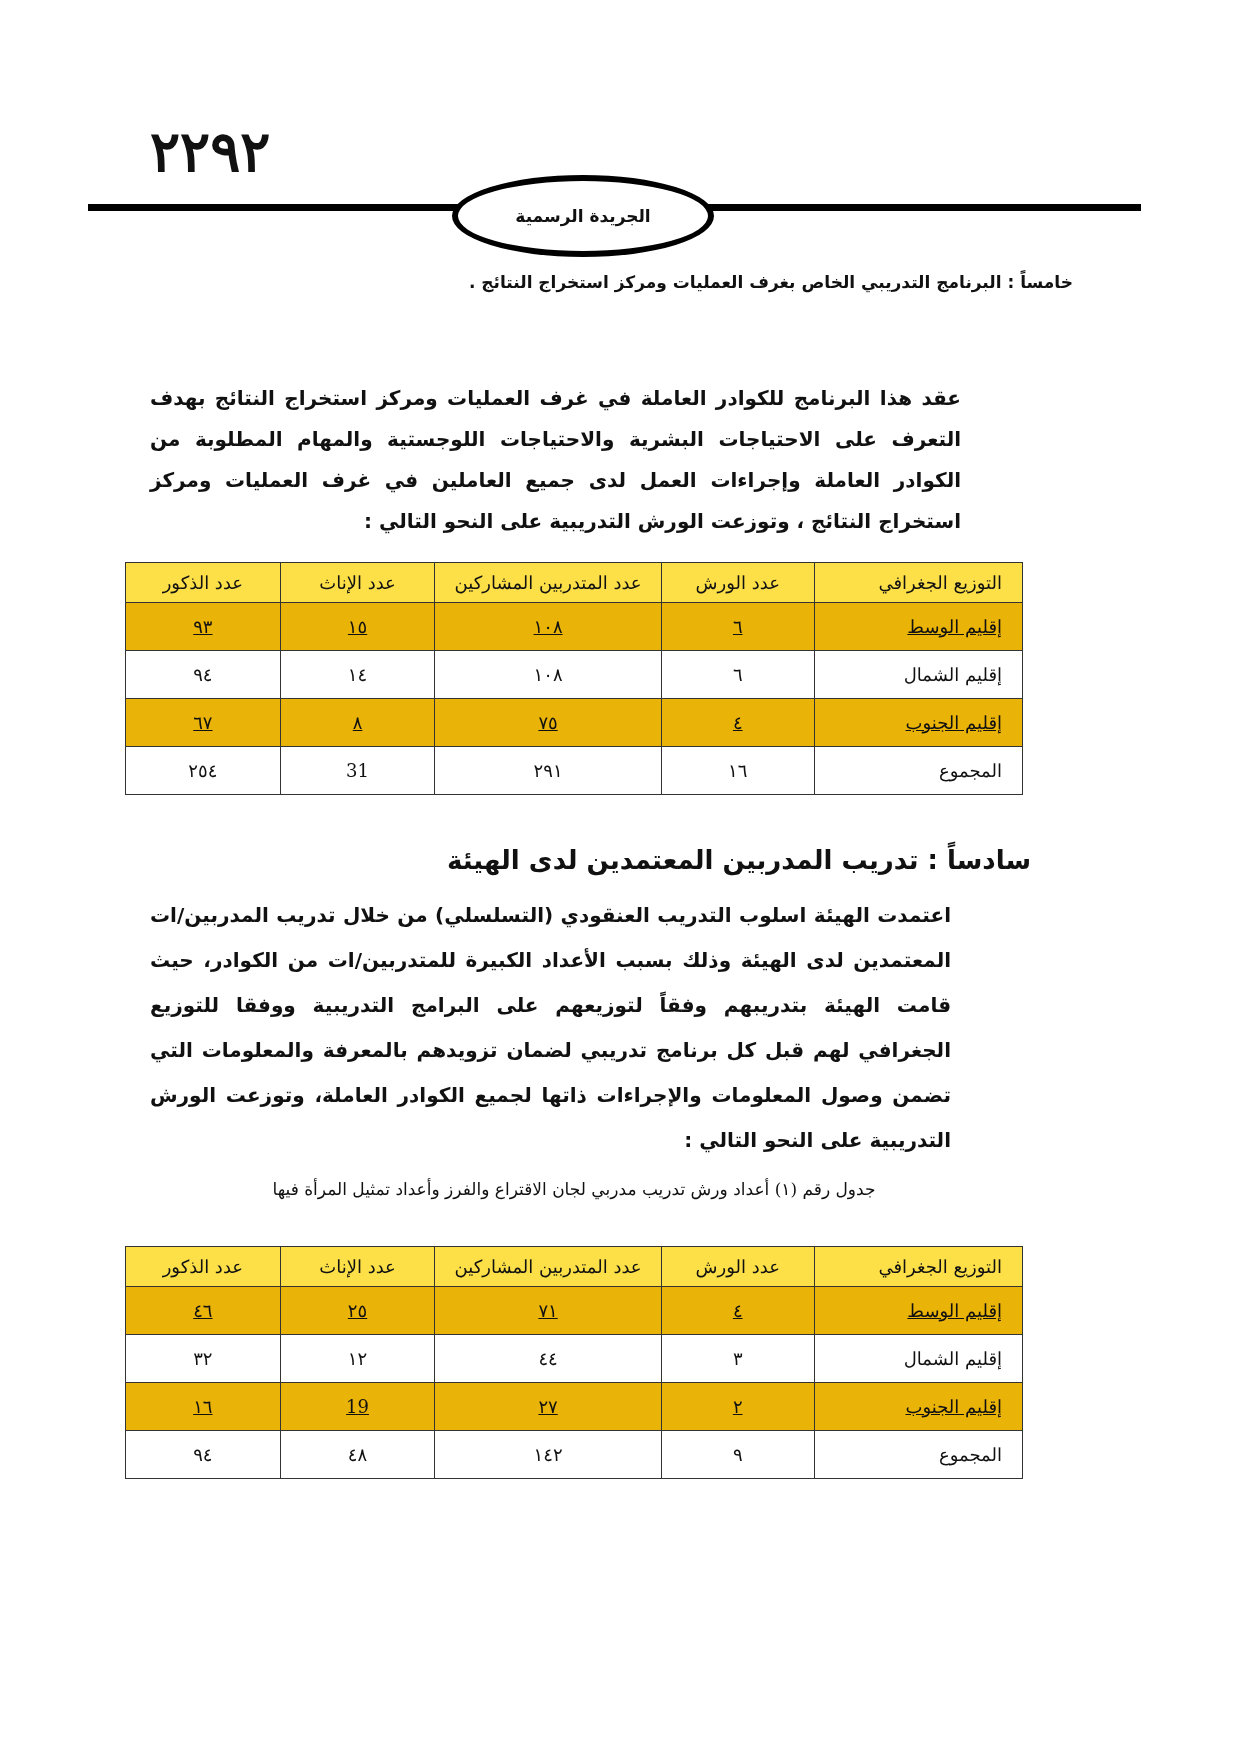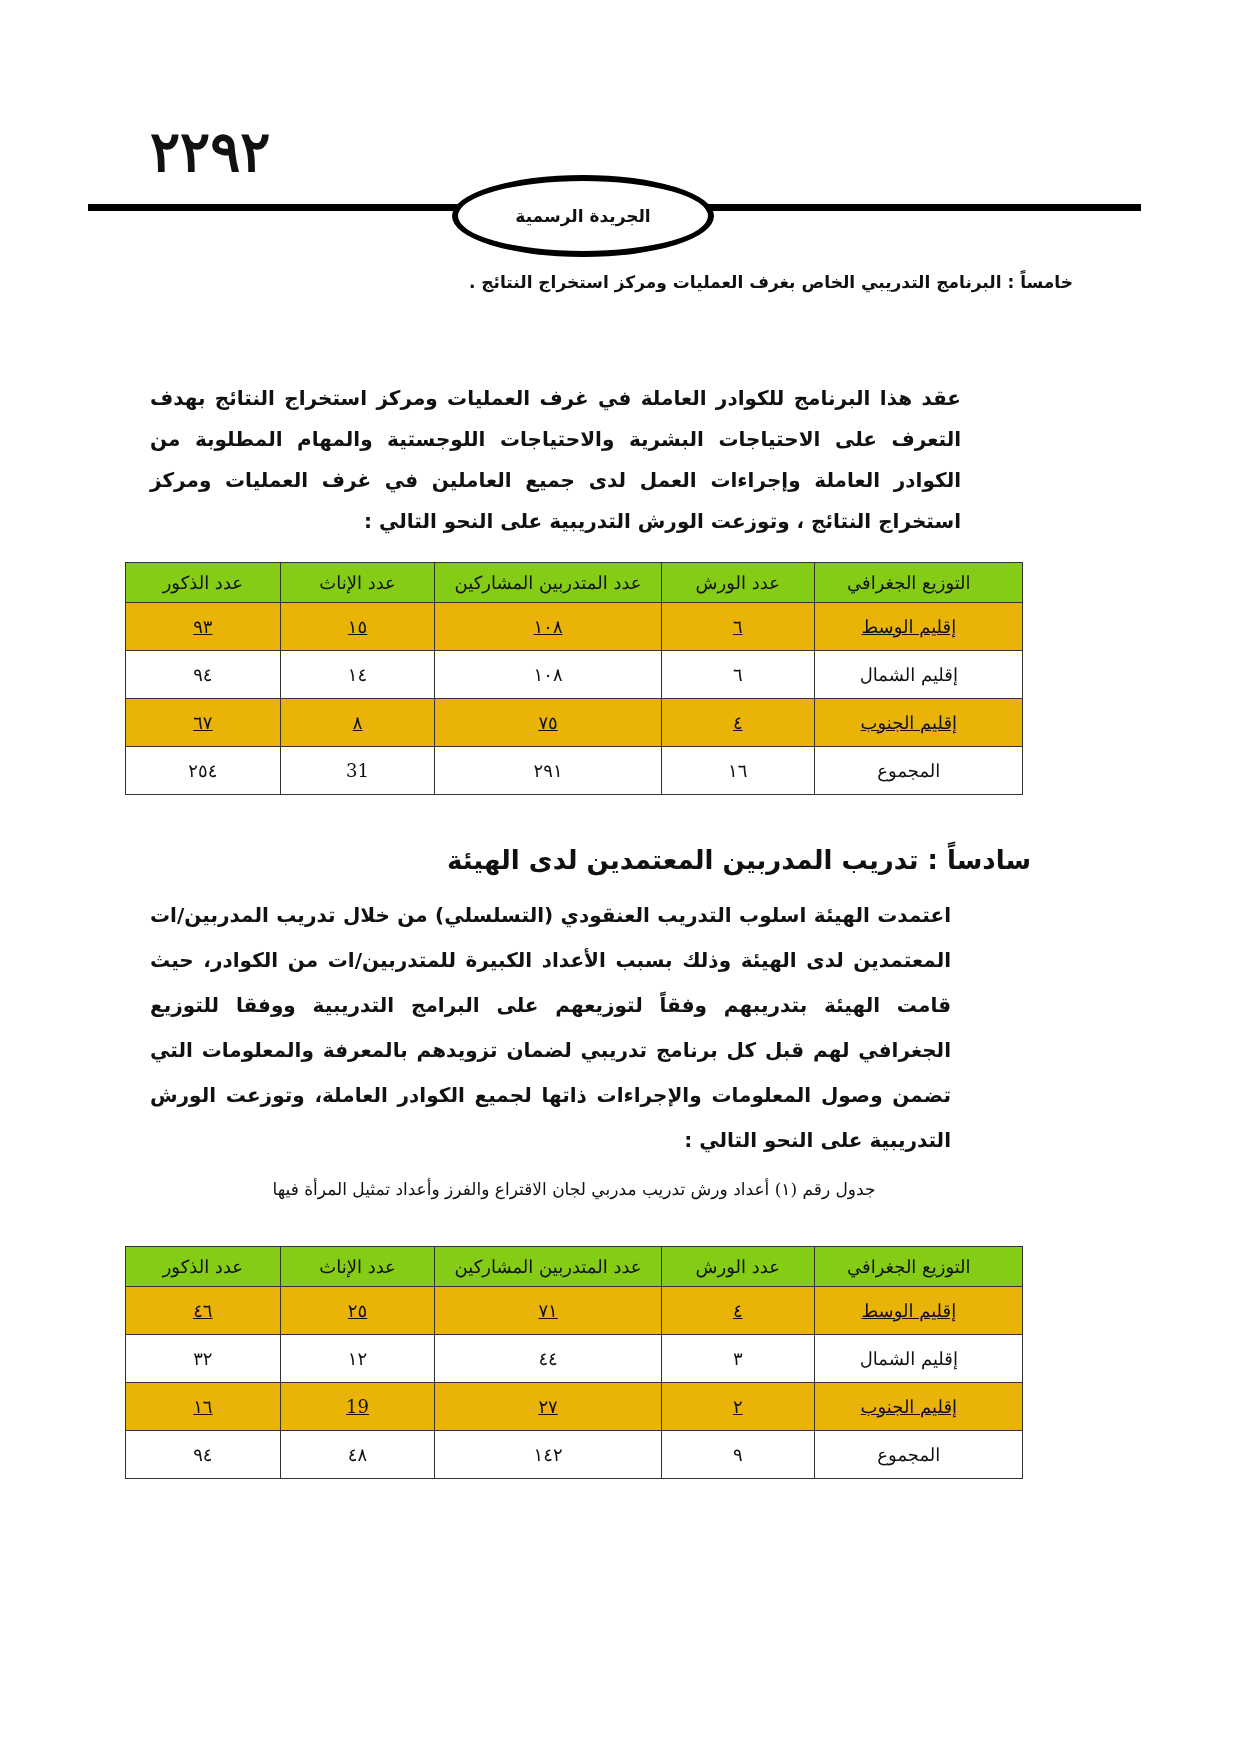--- a/index.html
+++ b/index.html
@@ -13,24 +13,24 @@
                  justify-content:center; font-size:17px; font-weight:bold; direction:rtl; }
   .heading { position:absolute; direction:rtl; font-weight:bold; font-family:"DejaVu Sans", sans-serif; }
   .h5 { right:168px; top:272px; font-size:17px; }
   .h6 { right:210px; top:845px; font-size:26px; }
   .para { position:absolute; direction:rtl; text-align:justify; font-weight:bold; font-size:20px;
           line-height:41px; }
   .p5 { right:280px; left:150px; top:378px; }
   .p6 { right:290px; left:150px; top:893px; line-height:45px; }
   .tbl { position:absolute; left:125px; width:898px; border-collapse:collapse; direction:rtl;
          font-family:"DejaVu Serif", serif; font-size:18px; }
-  .tbl th { background:#84cc16; font-weight:normal; height:37px; border-left:1.5px solid #333;
+  .tbl th { background:#fde047; font-weight:normal; height:37px; border-left:1.5px solid #333;
             border-bottom:1.5px solid #333; border-top:1.5px solid #333;margin-left:36px; }
   .tbl td { height:45px; text-align:center; border-left:1.5px solid #333; border-bottom:1px solid #333; }
-  .tbl th:first-child, .tbl td:first-child { padding-right:20px; border-right:1.5px solid #333; }
+  .tbl th:first-child, .tbl td:first-child { text-align:right; padding-right:20px; border-right:1.5px solid #333; }
   .tbl th:last-child, .tbl td:last-child { border-left:1.5px solid #333; }
   .tbl tr.alt td { background:#eab308;text-decoration:underline; }
   .t1 { top:562px; }
   .t2 { top:1246px; }
   .caption { position:absolute; left:125px; width:898px; top:1179px; text-align:center; direction:rtl;
              font-family:"DejaVu Serif", serif; font-size:17px; background:#fff; }
   .col1 { width:155px; } .col2 { width:155px; } .col3 { width:228px; } .col4 { width:153px; } .col5 { width:190px; }
 </style>
 </head>
 <body>

